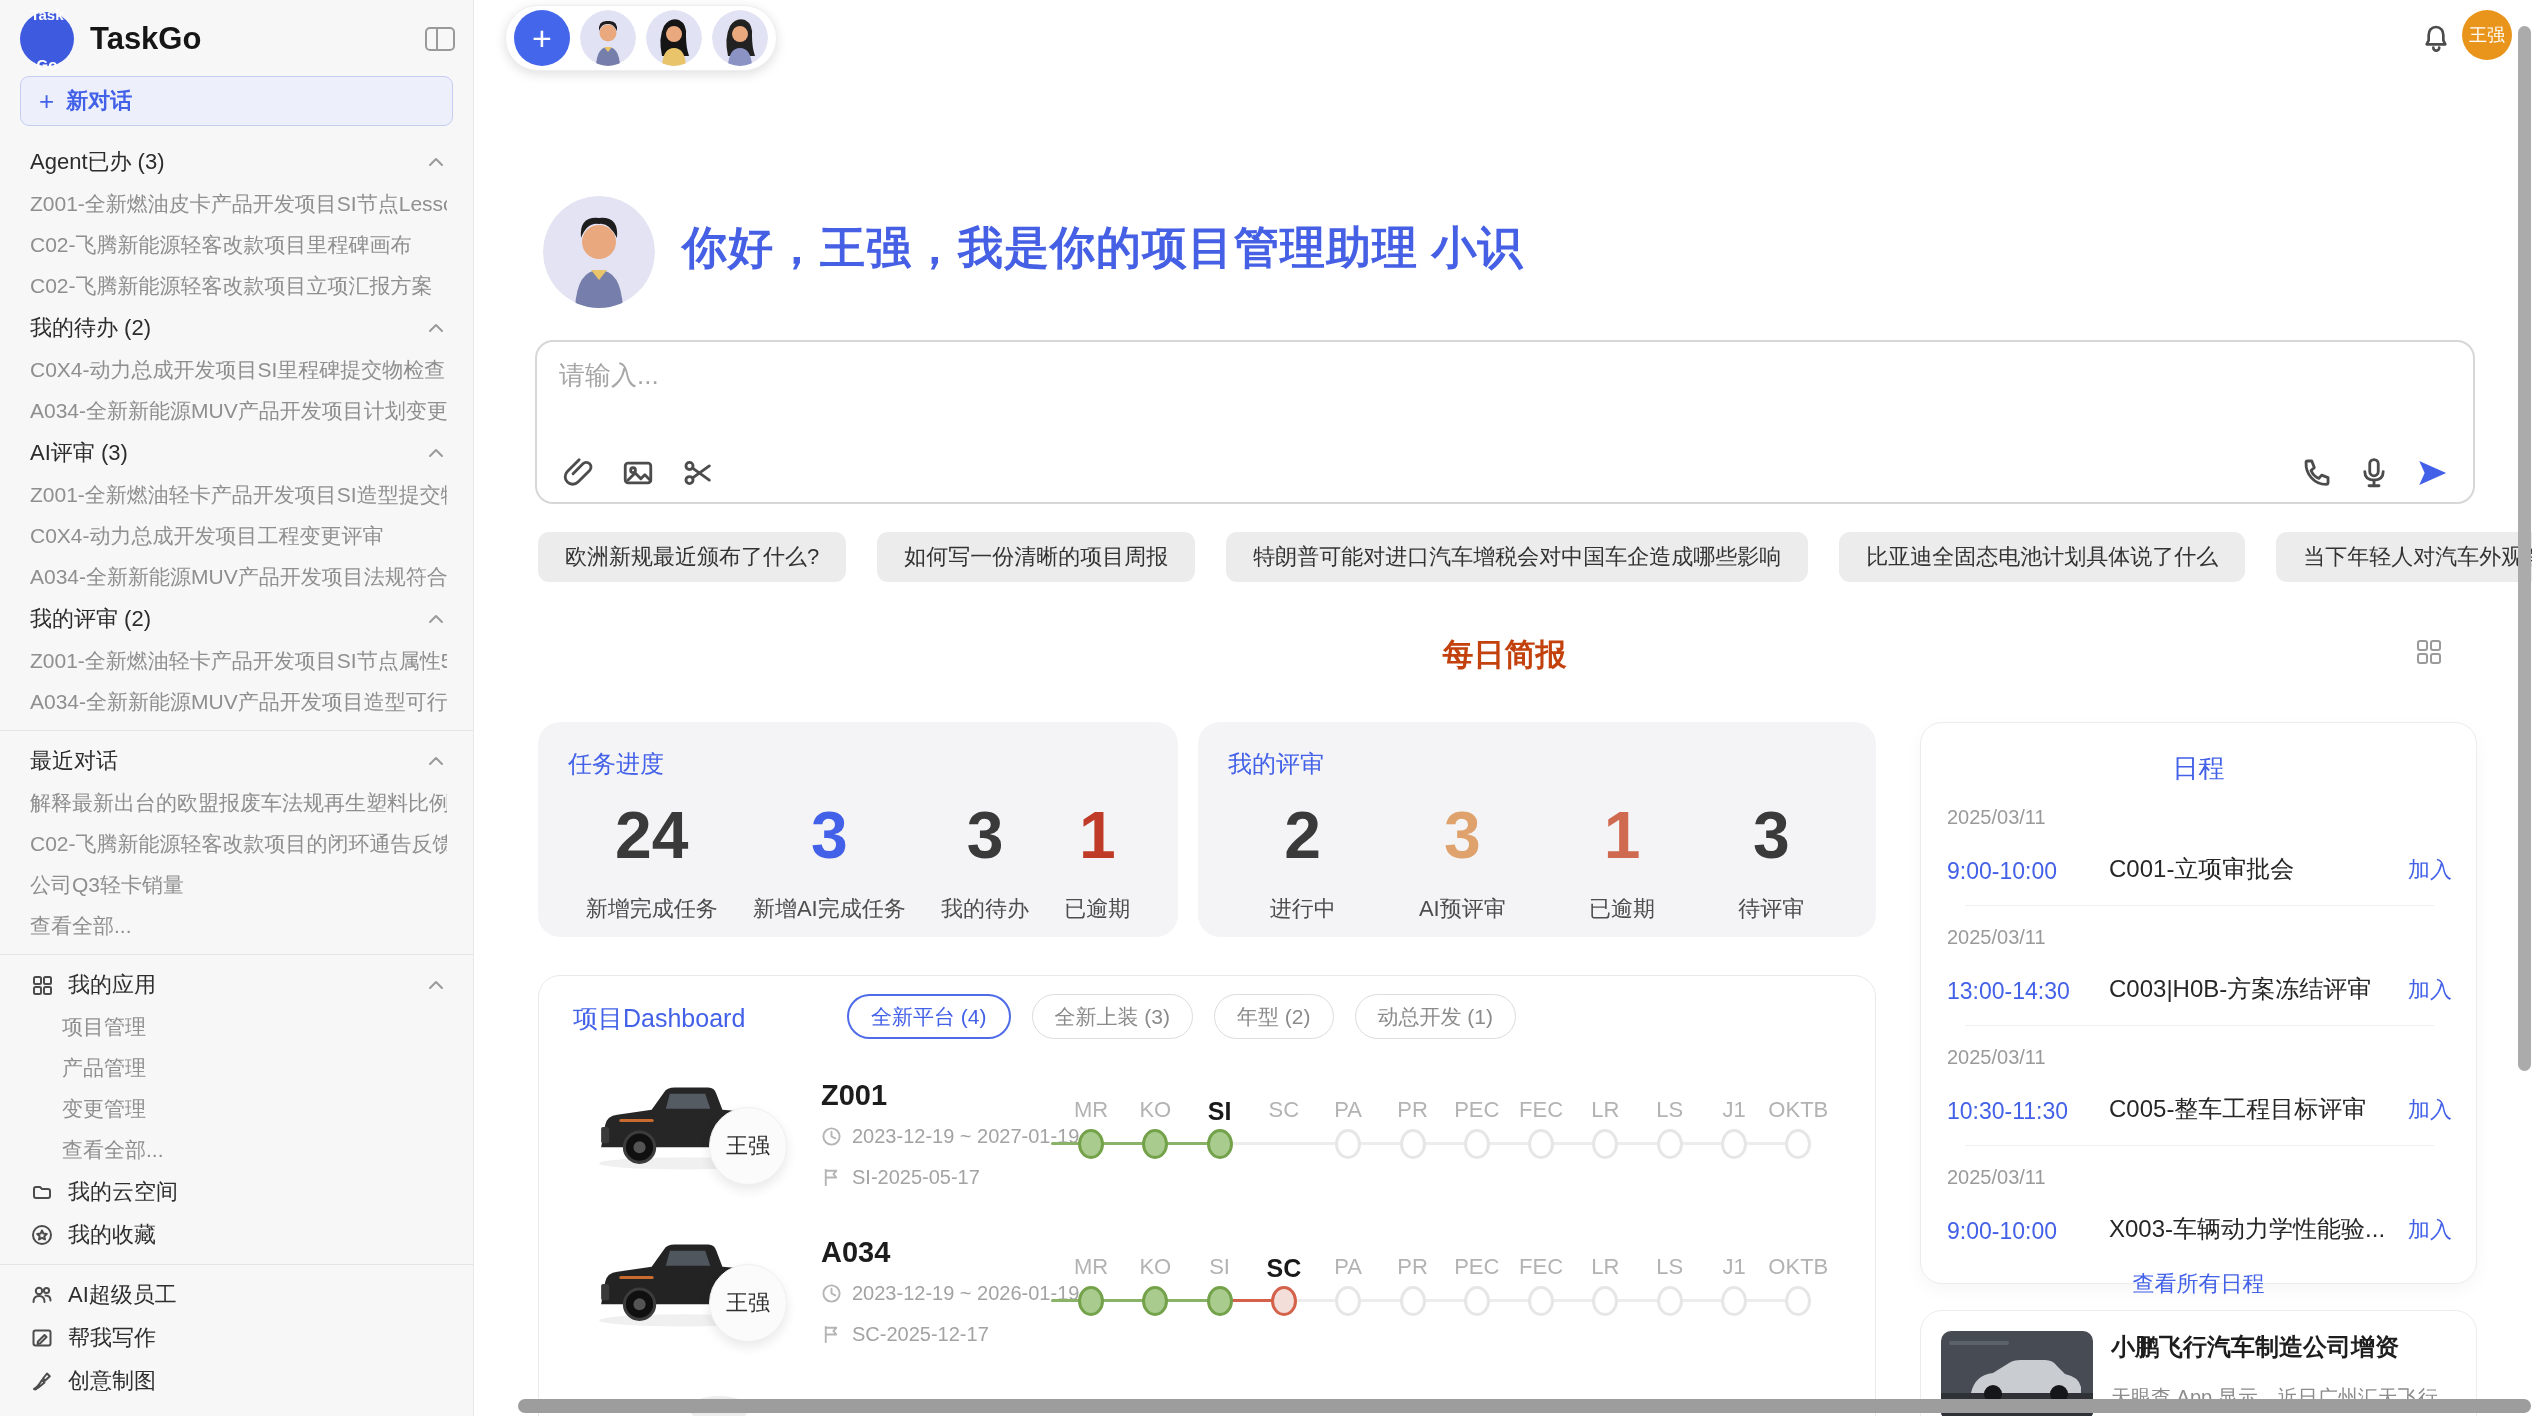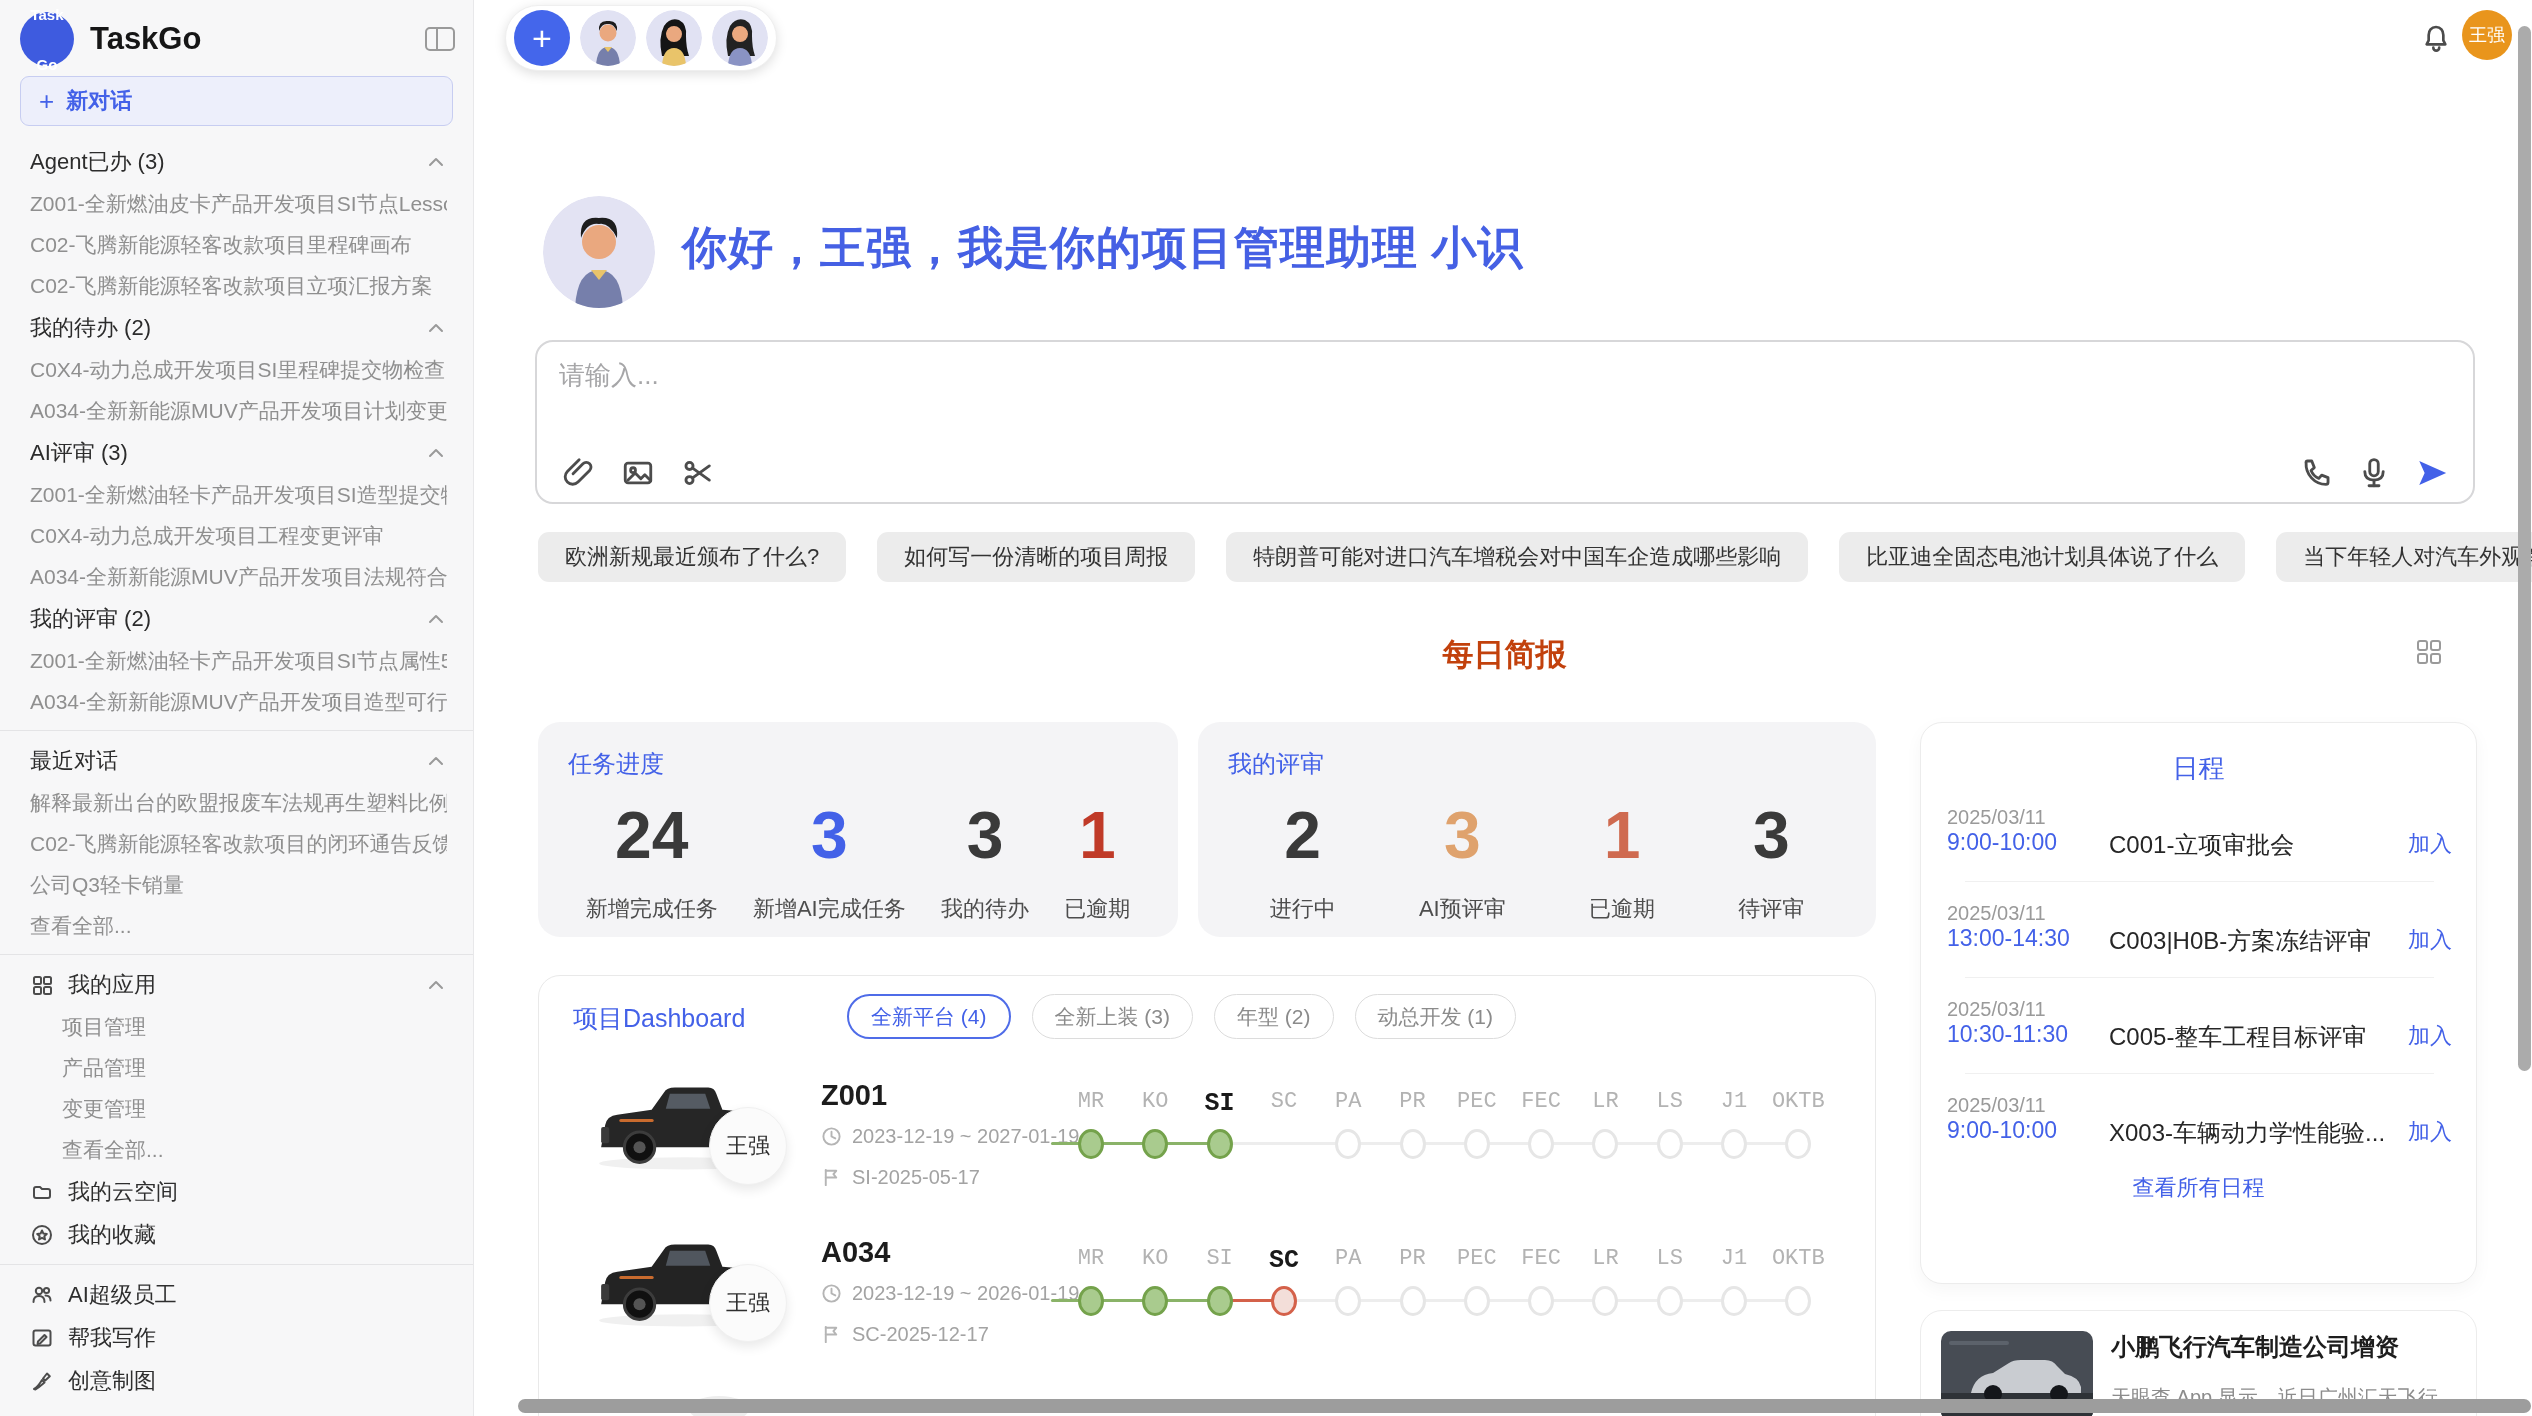--- a/index.html
+++ b/index.html
@@ -70,35 +70,35 @@
   .fchip.active { border:2px solid #4f6ce8; color:#4361e8; }
   .proj-row { position:absolute; left:0; width:1338px; height:170px; }
   .proj-row.r0 { top:95px; } .proj-row.r1 { top:252px; }
   .truck { position:absolute; left:50px; top:5px; width:192px; height:102px; }
   .owner { position:absolute; left:170px; top:36px; width:78px; height:78px; border-radius:50%; background:#fbfbfb; border:1px solid #f0f0f0; box-shadow:0 5px 12px rgba(0,0,0,.09); display:flex; align-items:center; justify-content:center; font-size:22px; color:#2e2e2e; }
   .pcode { position:absolute; left:282px; top:8px; font-size:29px; font-weight:700; color:#1c1c1c; }
   .pmeta { position:absolute; left:282px; display:flex; align-items:center; gap:10px; font-size:20px; color:#a3a3a3; }
   .pmeta.m0 { top:54px; } .pmeta.m1 { top:95px; }
   .pmeta svg { width:21px; height:21px; }
   .track { position:absolute; left:512px; top:14px; width:810px; height:110px; }
-  .ms-label { position:absolute; top:4px; transform:translateX(-50%); font-size:22px; color:#b3b3b3; white-space:nowrap;font-family:Liberation Mono, monospace; }
+  .ms-label { position:absolute; top:12px; transform:translateX(-50%); font-size:22px; color:#b3b3b3; white-space:nowrap; }
   .ms-label.current { color:#191919; font-weight:700; font-size:25px; }
   .ms-line { position:absolute; top:57px; height:3px; border-radius:2px; }
   .ms-dot { position:absolute; top:44px; width:26px; height:30px; border-radius:50%; transform:translateX(-50%); background:#fff; }
   .ms-dot.done { background:#a9cb8e; border:3px solid #74a24b; }
   .ms-dot.todo { background:#fff; border:3px solid #e6e6e6; }
   .ms-dot.overdue { background:#f3ded9; border:3px solid #d4614a; }
   .row3-hint { position:absolute; left:150px; top:420px; width:60px; height:26px; border-radius:50%; background:#ededed; }
 
   
   .sched { position:absolute; left:1920px; top:722px; width:557px; height:562px; background:#fff; border:1px solid #ececec; border-radius:22px; box-shadow:0 6px 18px rgba(0,0,0,.04); padding:28px 0 0 0; }
   .sched-title { text-align:center; font-size:26px; color:#4361e8; }
   .ev { padding:20px 24px 0 26px; }
   .ev-date { font-size:20px; color:#9a9a9a; }
-  .ev-main { display:flex; align-items:flex-start; margin-top:0; }
+  .ev-main { display:flex; align-items:flex-end; margin-top:24px; }
   .ev-time { font-size:23px; color:#4361e8; width:162px; flex:none; }
   .ev-name { font-size:24px; color:#262626; flex:1; white-space:nowrap; overflow:hidden; }
   .ev-join { font-size:22px; color:#4361e8; margin-left:12px; cursor:pointer; flex:none; }
   .ev-div { height:1px; background:#f0f0f0; margin:20px 18px 0 18px; }
   .sched-all { text-align:center; font-size:22px; color:#4361e8; margin-top:24px; cursor:pointer; }
 
   
   .news { position:absolute; left:1920px; top:1310px; width:557px; height:150px; background:#fff; border:1px solid #ececec; border-radius:22px; padding:20px; display:flex; gap:18px; overflow:hidden; }
   .news-img { width:152px; height:90px; border-radius:10px; overflow:hidden; flex:none; }
   .news-col { flex:1; overflow:hidden; }

